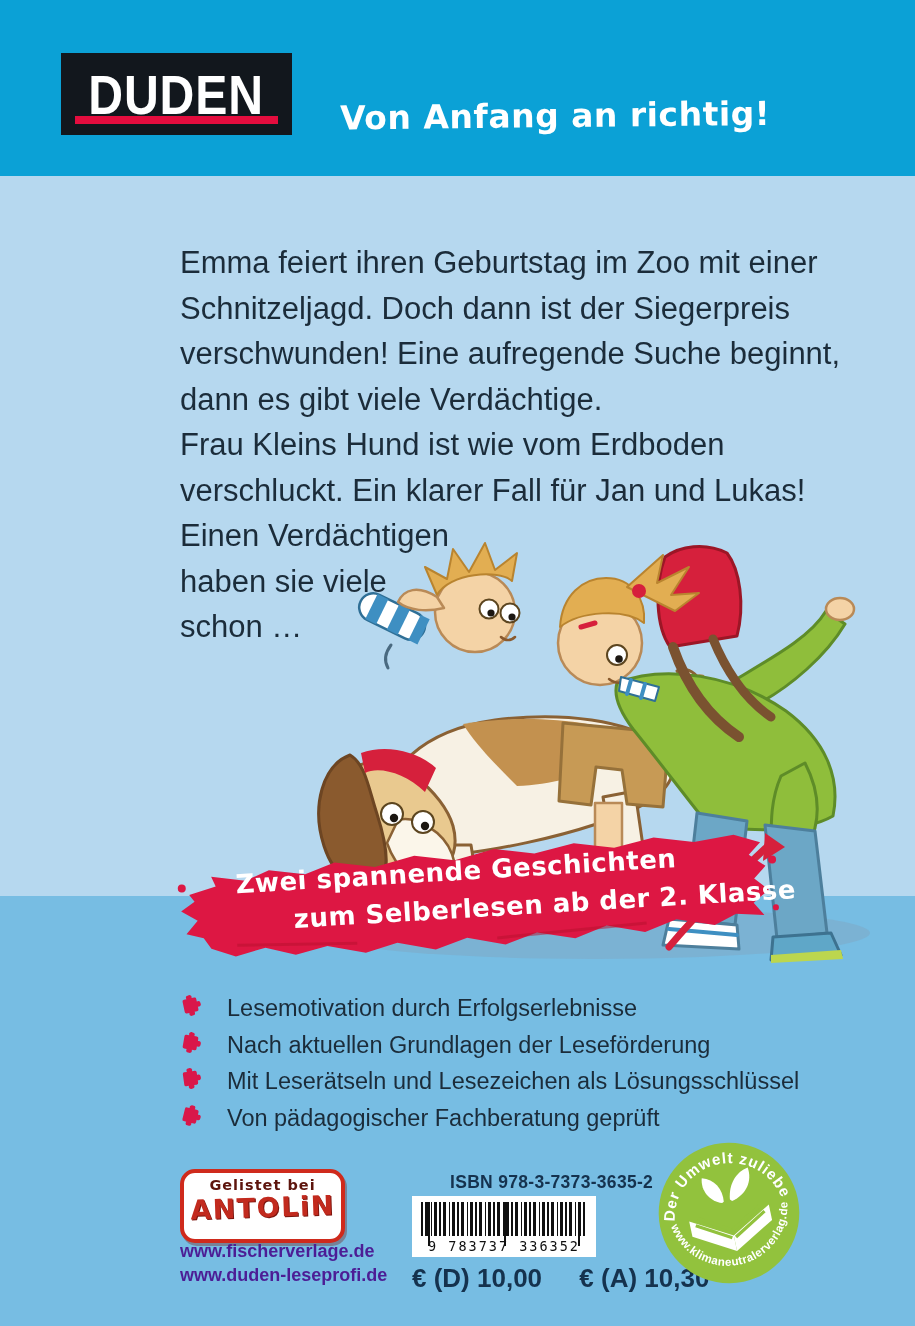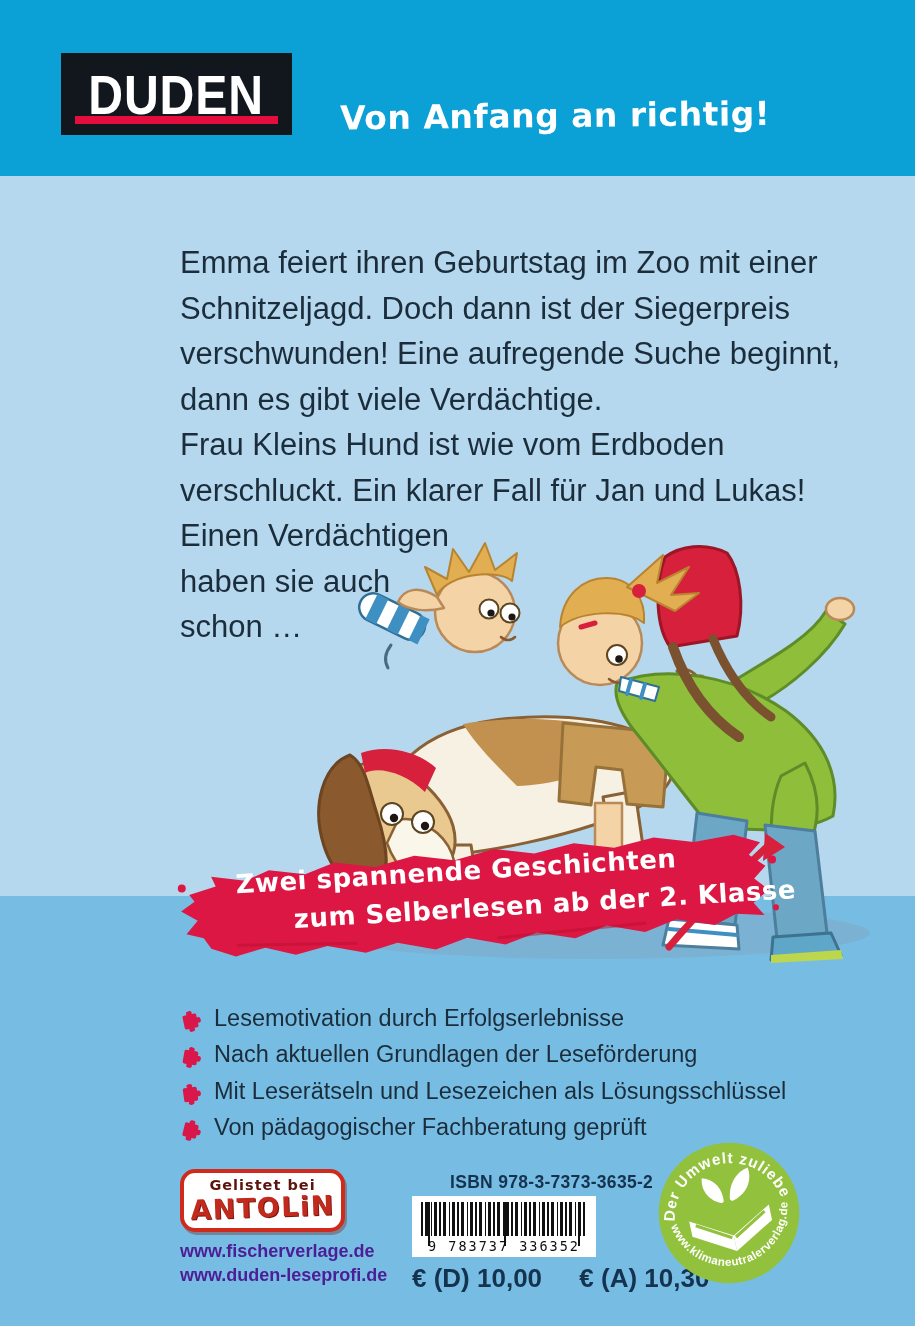--- a/index.html
+++ b/index.html
@@ -34,30 +34,30 @@
   
   .illo{position:absolute;left:265px;top:515px;width:660px;height:450px;z-index:2;}
   
   .banner{position:absolute;left:175px;top:833px;width:605px;height:135px;z-index:3;transform:rotate(-3.4deg);}
   .banner svg{position:absolute;left:0;top:0;}
   .banner-line{position:absolute;color:#fff;font-family:"DejaVu Sans",sans-serif;font-weight:700;font-size:26px;letter-spacing:.5px;white-space:nowrap;}
   .banner-line.l1{left:62px;top:22px;}
   .banner-line.l2{left:118px;top:60px;}
   
   .features{position:absolute;left:180px;top:995px;margin:0;padding:0;list-style:none;z-index:3;}
-  .features li{display:flex;align-items:flex-end;height:36.5px;gap:13px;}
+  .features li{display:flex;align-items:flex-start;height:36.5px;gap:26px;}
   .features .label{color:#1b2c3a;font-size:23.5px;white-space:nowrap;}
   .puzzle{flex:0 0 auto;}
   .features li:nth-child(1) .puzzle{transform:rotate(-12deg);}
   .features li:nth-child(2) .puzzle{transform:rotate(10deg);}
   .features li:nth-child(3) .puzzle{transform:rotate(-8deg);}
   .features li:nth-child(4) .puzzle{transform:rotate(14deg);}
   
   .antolin{
-    position:absolute;left:180px;top:1169px;width:165px;height:63px;z-index:3;
+    position:absolute;left:180px;top:1169px;width:165px;height:74px;z-index:3;
     background:#ffffff;border:4px solid #cf2a1c;border-radius:15px;
     box-shadow:2px 3px 0 rgba(120,20,10,.35);text-align:center;box-sizing:border-box;
   }
   .antolin .prefix{margin-top:4px;font-family:"DejaVu Sans",sans-serif;font-size:14.5px;color:#5d140c;font-weight:700;letter-spacing:1px;}
   .antolin .name{font-family:"DejaVu Sans",sans-serif;font-size:27px;line-height:30px;font-weight:800;color:#c22a1e;letter-spacing:1.5px;transform:rotate(-2deg);text-shadow:1px 1px 0 #7c150e;}
   .urls{position:absolute;left:180px;top:1240px;z-index:3;color:#4c1d95;font-weight:700;font-size:18px;line-height:23.5px;}
   .isbn-label{position:absolute;left:412px;top:1172px;z-index:3;color:#15324e;font-weight:600;font-size:17.5px;letter-spacing:.3px;margin-left:38px;}
   .barcode{position:absolute;left:412px;top:1196px;width:184px;height:61px;background:#fff;z-index:3;}
   .barcode .bars{
     position:absolute;left:9px;right:9px;top:6px;height:34px;
@@ -93,21 +93,21 @@
   <section class="band-light"></section>
 
   <div class="blurb">
     <div>Emma feiert ihren Geburtstag im Zoo mit einer</div>
     <div>Schnitzeljagd. Doch dann ist der Siegerpreis</div>
     <div>verschwunden! Eine aufregende Suche beginnt,</div>
     <div>dann es gibt viele Verdächtige.</div>
     <div>Frau Kleins Hund ist wie vom Erdboden</div>
     <div>verschluckt. Ein klarer Fall für Jan und Lukas!</div>
     <div>Einen Verdächtigen</div>
-    <div>haben sie auch</div>
+    <div>haben sie viele</div>
     <div>schon …</div>
   </div>
 
   <section class="band-bottom"></section>
 
   <svg class="illo" viewBox="0 0 660 450">
     <ellipse cx="330" cy="418" rx="275" ry="26" fill="#7fa8c4" opacity="0.5"></ellipse>
 
     <g stroke-linejoin="round" stroke-linecap="round">
       <path d="M390,235 C422,224 442,204 439,177 C437,161 424,151 412,156 C421,166 420,181 408,193 C396,205 379,217 371,223 Z" fill="#f7f1e4" stroke="#8a6134" stroke-width="3"></path>

